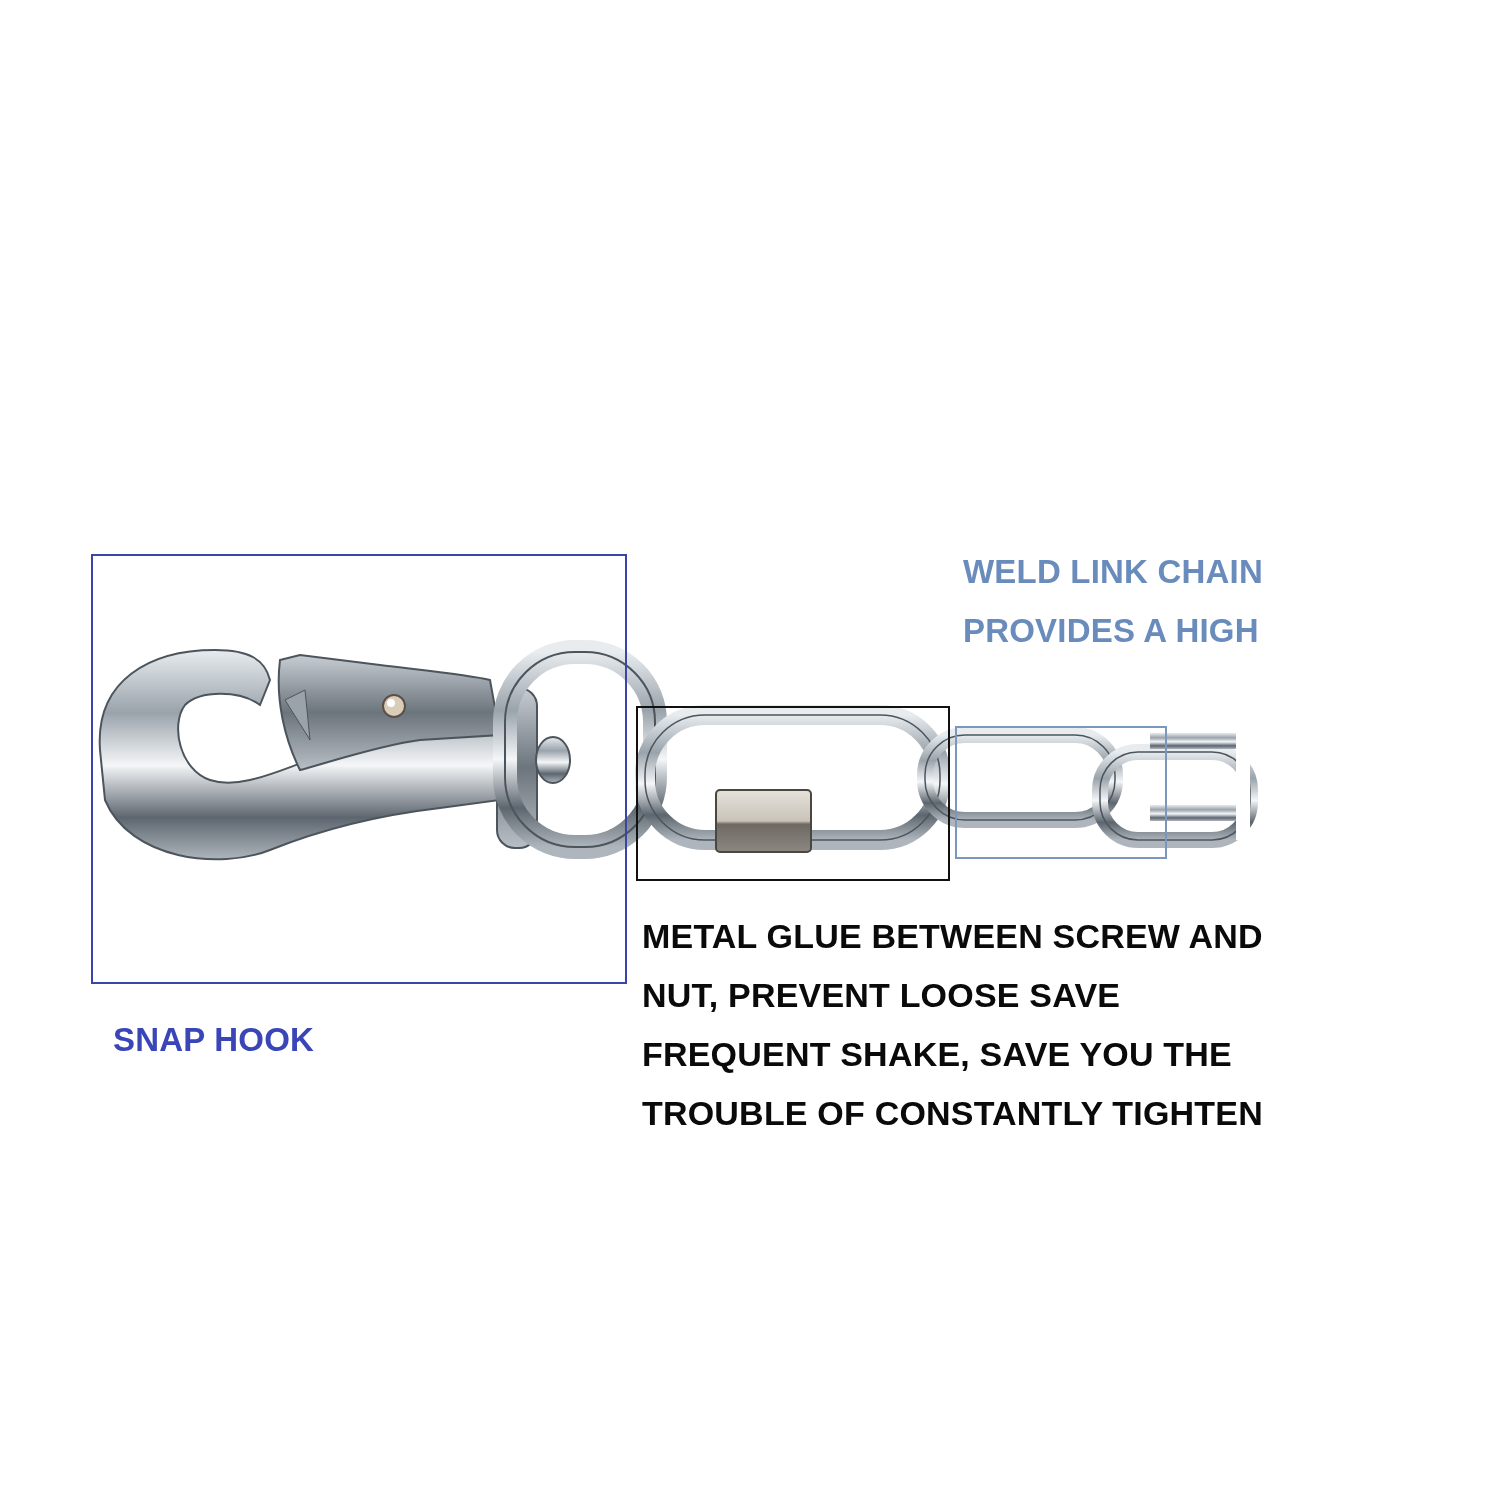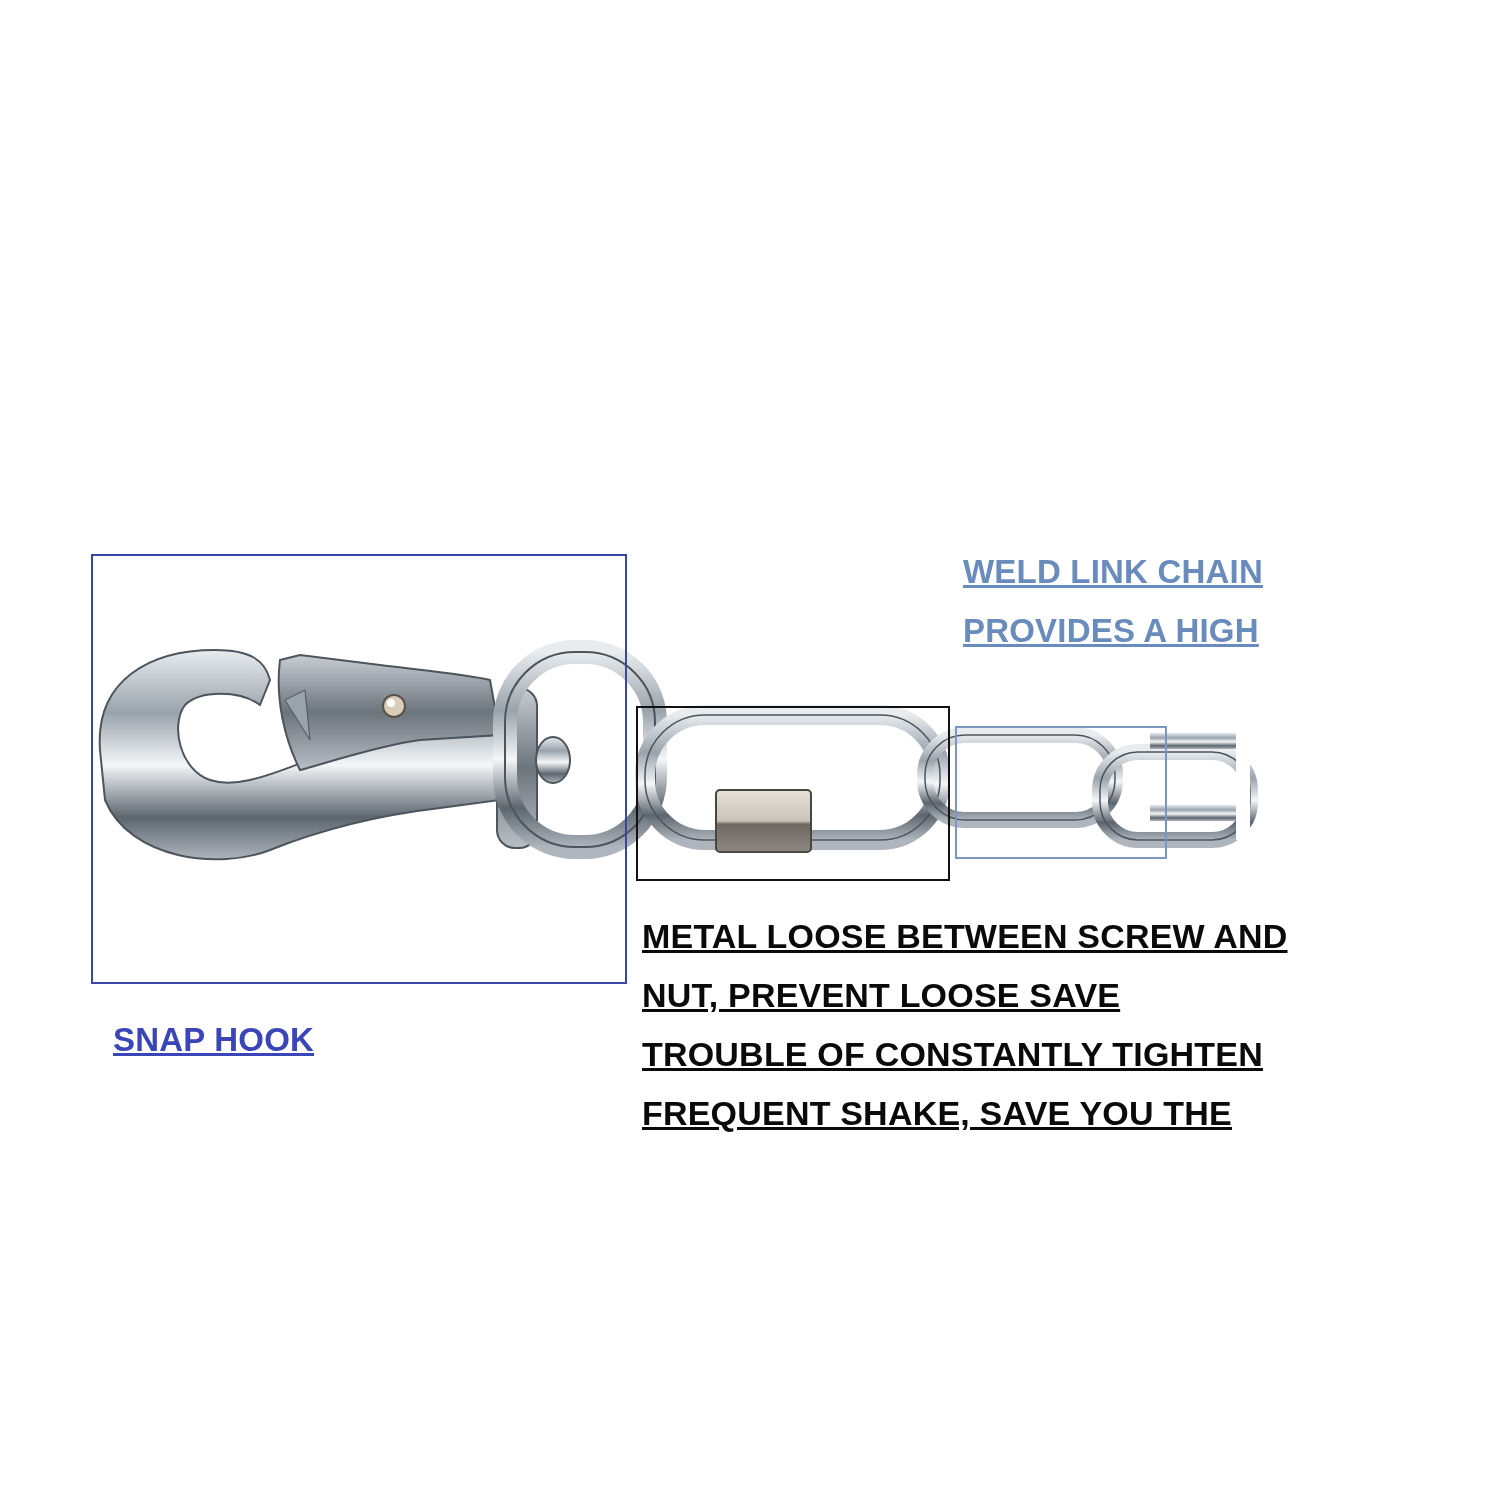--- a/index.html
+++ b/index.html
@@ -7,21 +7,21 @@
            font-family: "Liberation Sans", "DejaVu Sans", sans-serif; }
     .product-svg { position: absolute; left: 0; top: 0; width: 1500px; height: 1500px; }
     .callout-box { position: absolute; box-sizing: border-box; }
     .box-hook { left: 91px; top: 554px; width: 536px; height: 430px; border: 2px solid #3a45a8; }
     .box-link { left: 636px; top: 706px; width: 314px; height: 175px; border: 2px solid #111111; }
     .box-chain { left: 955px; top: 726px; width: 212px; height: 133px; border: 2px solid #7a98be; }
     .label { position: absolute; font-weight: bold; font-size: 33px; line-height: 59px; letter-spacing: 0.2px; white-space: nowrap; }
     .label-hook { left: 113px; top: 1010px; color: #3a45b8; }
     .label-chain { left: 963px; top: 542px; color: #6a8cbc; }
     .label-glue { left: 642px; top: 907px; color: #0a0a0a; font-size: 34px; }
-    .label span { display: block; text-decoration: underline; }
+    .label span { display: block; }
   </style>
 </head>
 <body>
 
 <svg class="product-svg" viewBox="0 0 1500 1500" xmlns="http://www.w3.org/2000/svg">
   <defs>
     <linearGradient id="metal" x1="0" y1="0" x2="0" y2="1">
       <stop offset="0" stop-color="#e8ecef"></stop>
       <stop offset="0.3" stop-color="#9aa3ab"></stop>
       <stop offset="0.55" stop-color="#f4f6f8"></stop>
@@ -78,21 +78,21 @@
 <div class="callout-box box-hook"></div>
 <div class="callout-box box-link"></div>
 <div class="callout-box box-chain"></div>
 
 <div class="label label-chain">
   <span>WELD LINK CHAIN</span>
   <span>PROVIDES A HIGH</span>
 </div>
 
 <div class="label label-glue">
-  <span>METAL LOOSE BETWEEN SCREW AND</span>
+  <span>METAL GLUE BETWEEN SCREW AND</span>
   <span>NUT, PREVENT LOOSE SAVE</span>
+  <span>FREQUENT SHAKE, SAVE  YOU THE</span>
   <span>TROUBLE OF CONSTANTLY TIGHTEN</span>
-  <span>FREQUENT SHAKE, SAVE  YOU THE</span>
 </div>
 
 <div class="label label-hook">
   <span>SNAP HOOK</span>
 </div>
 
 </body></html>

